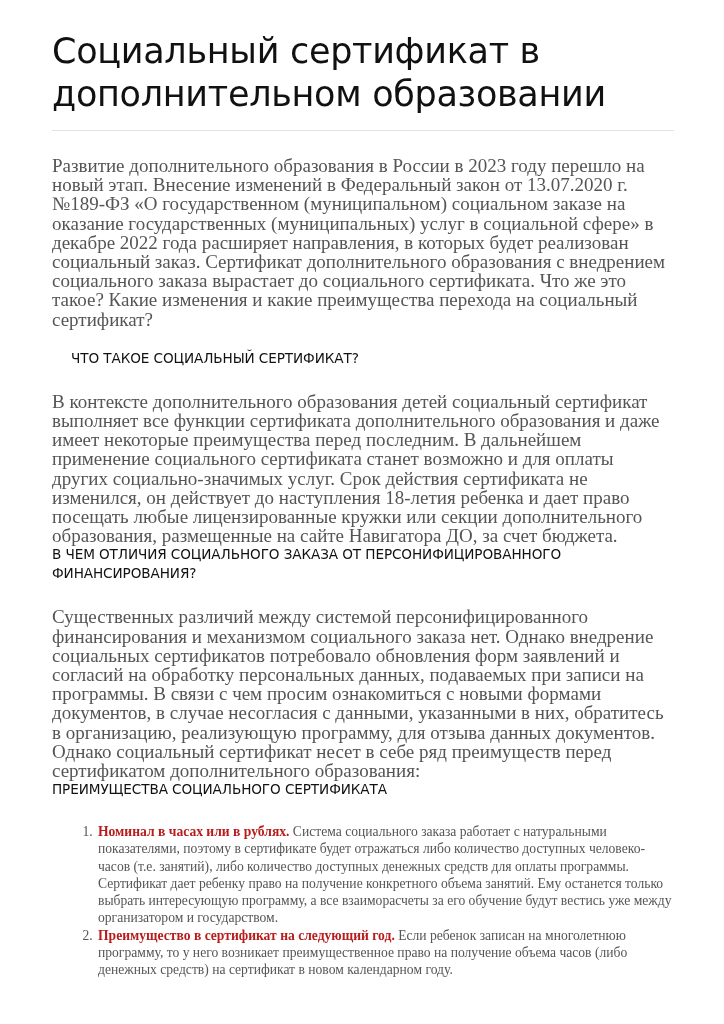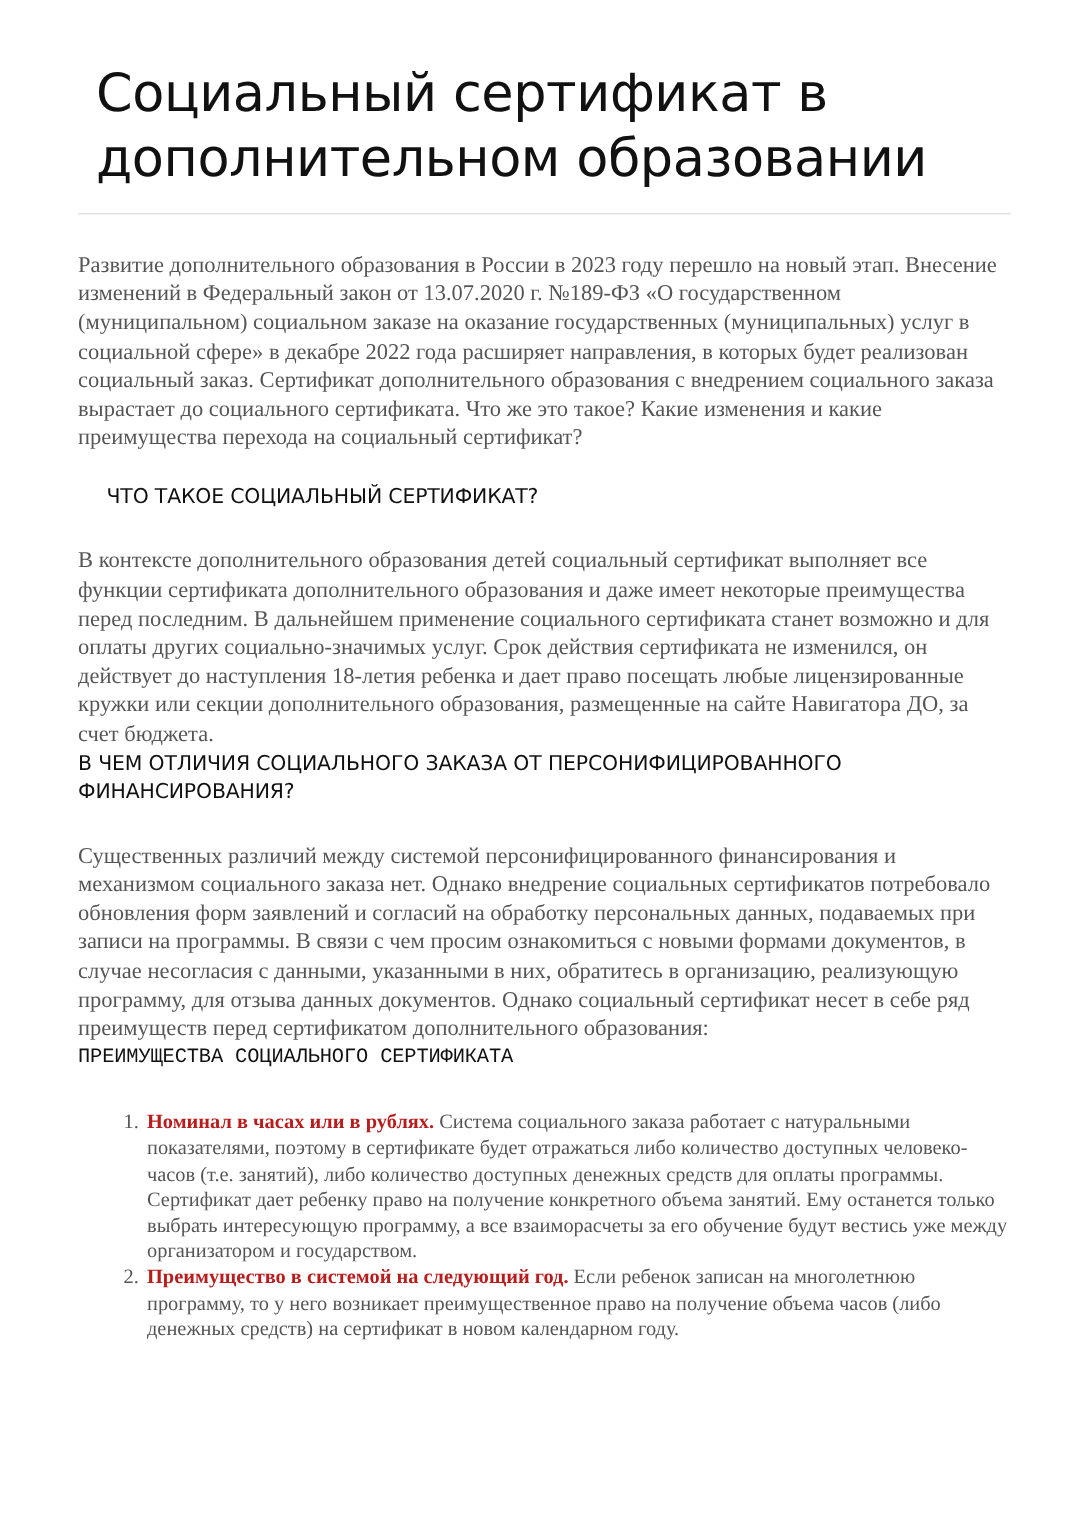--- a/index.html
+++ b/index.html
@@ -4,32 +4,32 @@
   <style>
     html, body { margin: 0; padding: 0; background: #ffffff; }
     body { width: 724px; height: 1024px; overflow: hidden; position: relative; }
     .page { position: absolute; left: 52px; top: 30px; width: 622px; }
     h1.title {
       font-family: "DejaVu Sans", sans-serif;
       font-weight: normal;
       font-size: 35px;
       line-height: 43px;
       color: #111111;
-      margin: 12px;
+      margin: 0;
       letter-spacing: -0.3px;
     }
     .divider {
       height: 1px;
       background: #e2e2e2;
       margin-top: 14px;
       width: 622px;
     }
     p.body {
       font-family: "Liberation Serif", serif;
-      font-size: 15px;
+      font-size: 19px;
       line-height: 19.2px;
       color: #555555;
       margin: 0;
       width: 620px;
     }
     h2.section {
       font-family: "DejaVu Sans", sans-serif;
       font-weight: normal;
       font-size: 13.6px;
       line-height: 19px;
@@ -61,23 +61,23 @@
   <div class="divider"></div>
 
   <p class="body" style="margin-top:25px;">Развитие дополнительного образования в России в 2023 году перешло на новый этап. Внесение изменений в Федеральный закон от 13.07.2020 г. №189-ФЗ «О государственном (муниципальном) социальном заказе на оказание государственных (муниципальных) услуг в социальной сфере» в декабре 2022 года расширяет направления, в которых будет реализован социальный заказ. Сертификат дополнительного образования с внедрением социального заказа вырастает до социального сертификата. Что же это такое? Какие изменения и какие преимущества перехода на социальный сертификат?</p>
 
   <h2 class="section" style="margin-top:20px;margin-left:19px;">ЧТО ТАКОЕ СОЦИАЛЬНЫЙ СЕРТИФИКАТ?</h2>
   <p class="body" style="margin-top:24px;">В контексте дополнительного образования детей социальный сертификат выполняет все функции сертификата дополнительного образования и даже имеет некоторые преимущества перед последним. В дальнейшем применение социального сертификата станет возможно и для оплаты других социально-значимых услуг. Срок действия сертификата не изменился, он действует до наступления 18-летия ребенка и дает право посещать любые лицензированные кружки или секции дополнительного образования, размещенные на сайте Навигатора ДО, за счет бюджета.</p>
 
   <h2 class="section" style="">В ЧЕМ ОТЛИЧИЯ СОЦИАЛЬНОГО ЗАКАЗА ОТ ПЕРСОНИФИЦИРОВАННОГО ФИНАНСИРОВАНИЯ?</h2>
   <p class="body" style="margin-top:24px;">Существенных различий между системой персонифицированного финансирования и механизмом социального заказа нет. Однако внедрение социальных сертификатов потребовало обновления форм заявлений и согласий на обработку персональных данных, подаваемых при записи на программы. В связи с чем просим ознакомиться с новыми формами документов, в случае несогласия с данными, указанными в них, обратитесь в организацию, реализующую программу, для отзыва данных документов. Однако социальный сертификат несет в себе ряд преимуществ перед сертификатом дополнительного образования:</p>
 
-  <h2 class="section" style="margin-top:0px;font-family:Liberation Mono, monospace;">ПРЕИМУЩЕСТВА СОЦИАЛЬНОГО СЕРТИФИКАТА</h2>
+  <h2 class="section" style="margin-top:0px;">ПРЕИМУЩЕСТВА СОЦИАЛЬНОГО СЕРТИФИКАТА</h2>
 
   <ol class="adv" style="margin-top:24px;">
     <li>
       <b>Номинал в часах или в рублях.</b><span> Система социального заказа работает с натуральными показателями, поэтому в сертификате будет отражаться либо количество доступных человеко-часов (т.е. занятий), либо количество доступных денежных средств для оплаты программы. Сертификат дает ребенку право на получение конкретного объема занятий. Ему останется только выбрать интересующую программу, а все взаиморасчеты за его обучение будут вестись уже между организатором и государством.</span>
     </li>
     <li>
-      <b>Преимущество в системой на следующий год.</b><span> Если ребенок записан на многолетнюю программу, то у него возникает преимущественное право на получение объема часов (либо денежных средств) на сертификат в новом календарном году.</span><br>
+      <b>Преимущество в сертификат на следующий год.</b><span> Если ребенок записан на многолетнюю программу, то у него возникает преимущественное право на получение объема часов (либо денежных средств) на сертификат в новом календарном году.</span><br>
     </li>
   </ol>
 </div>
 
 </body></html>

